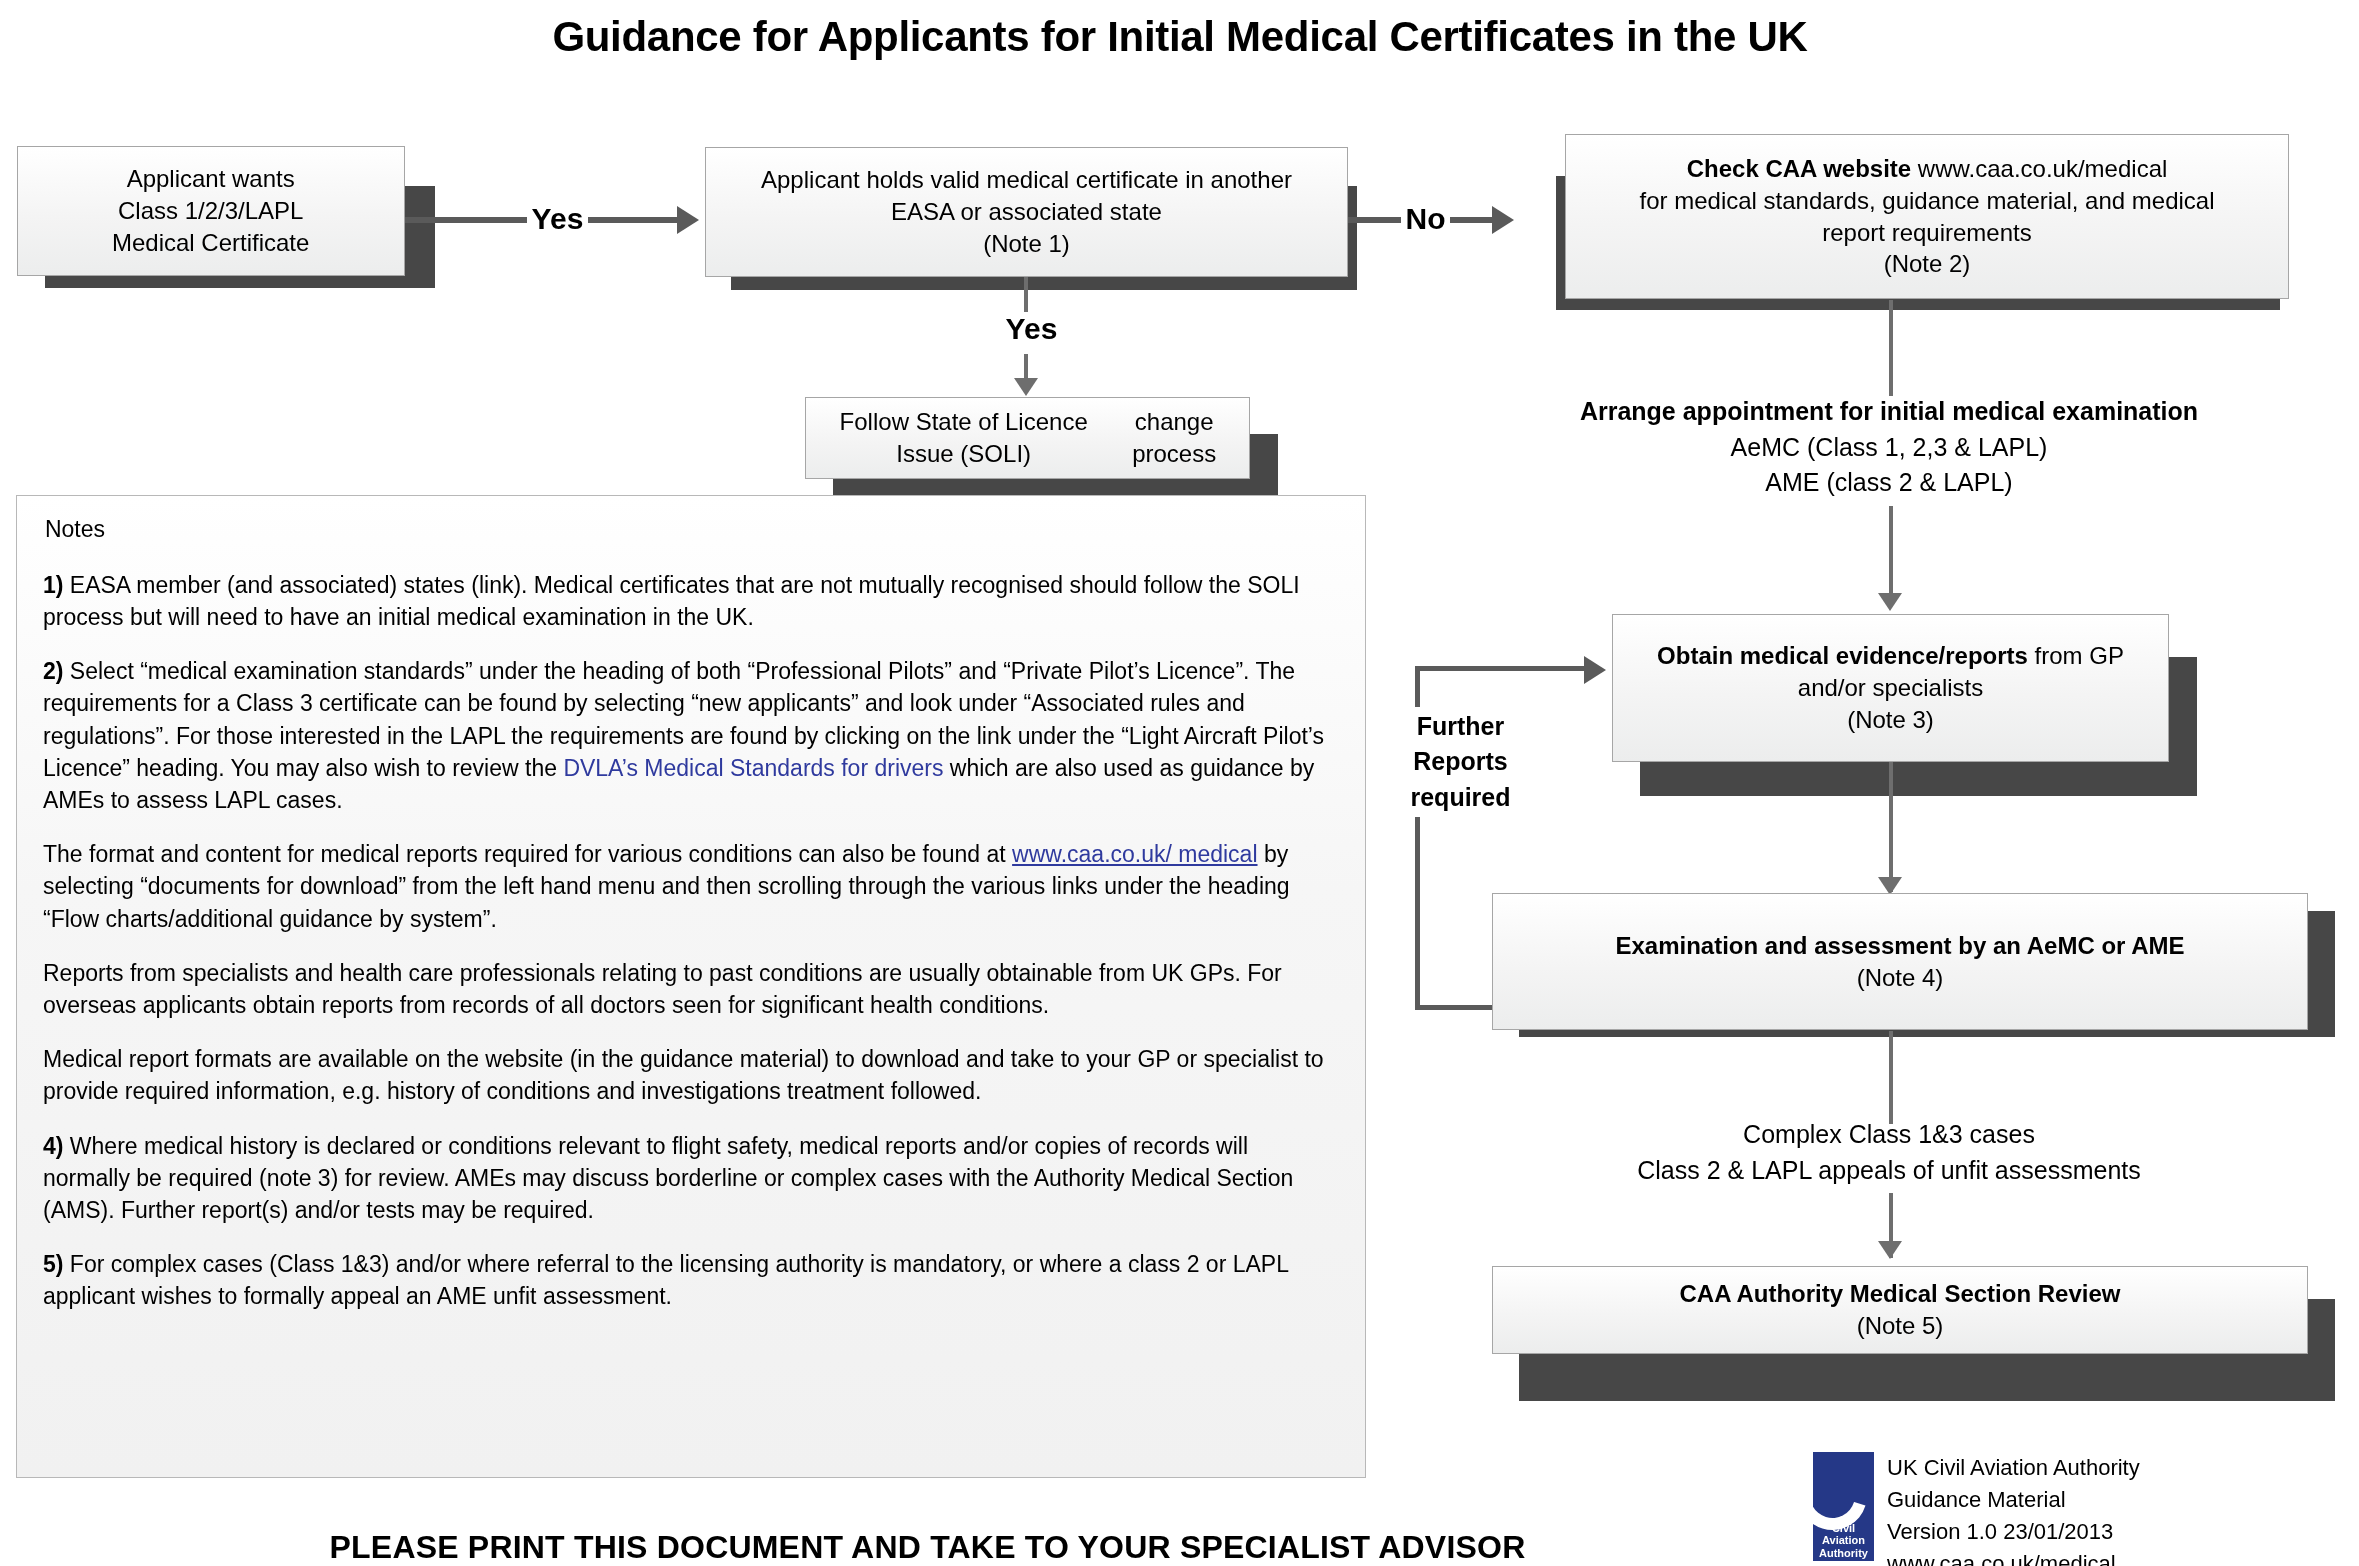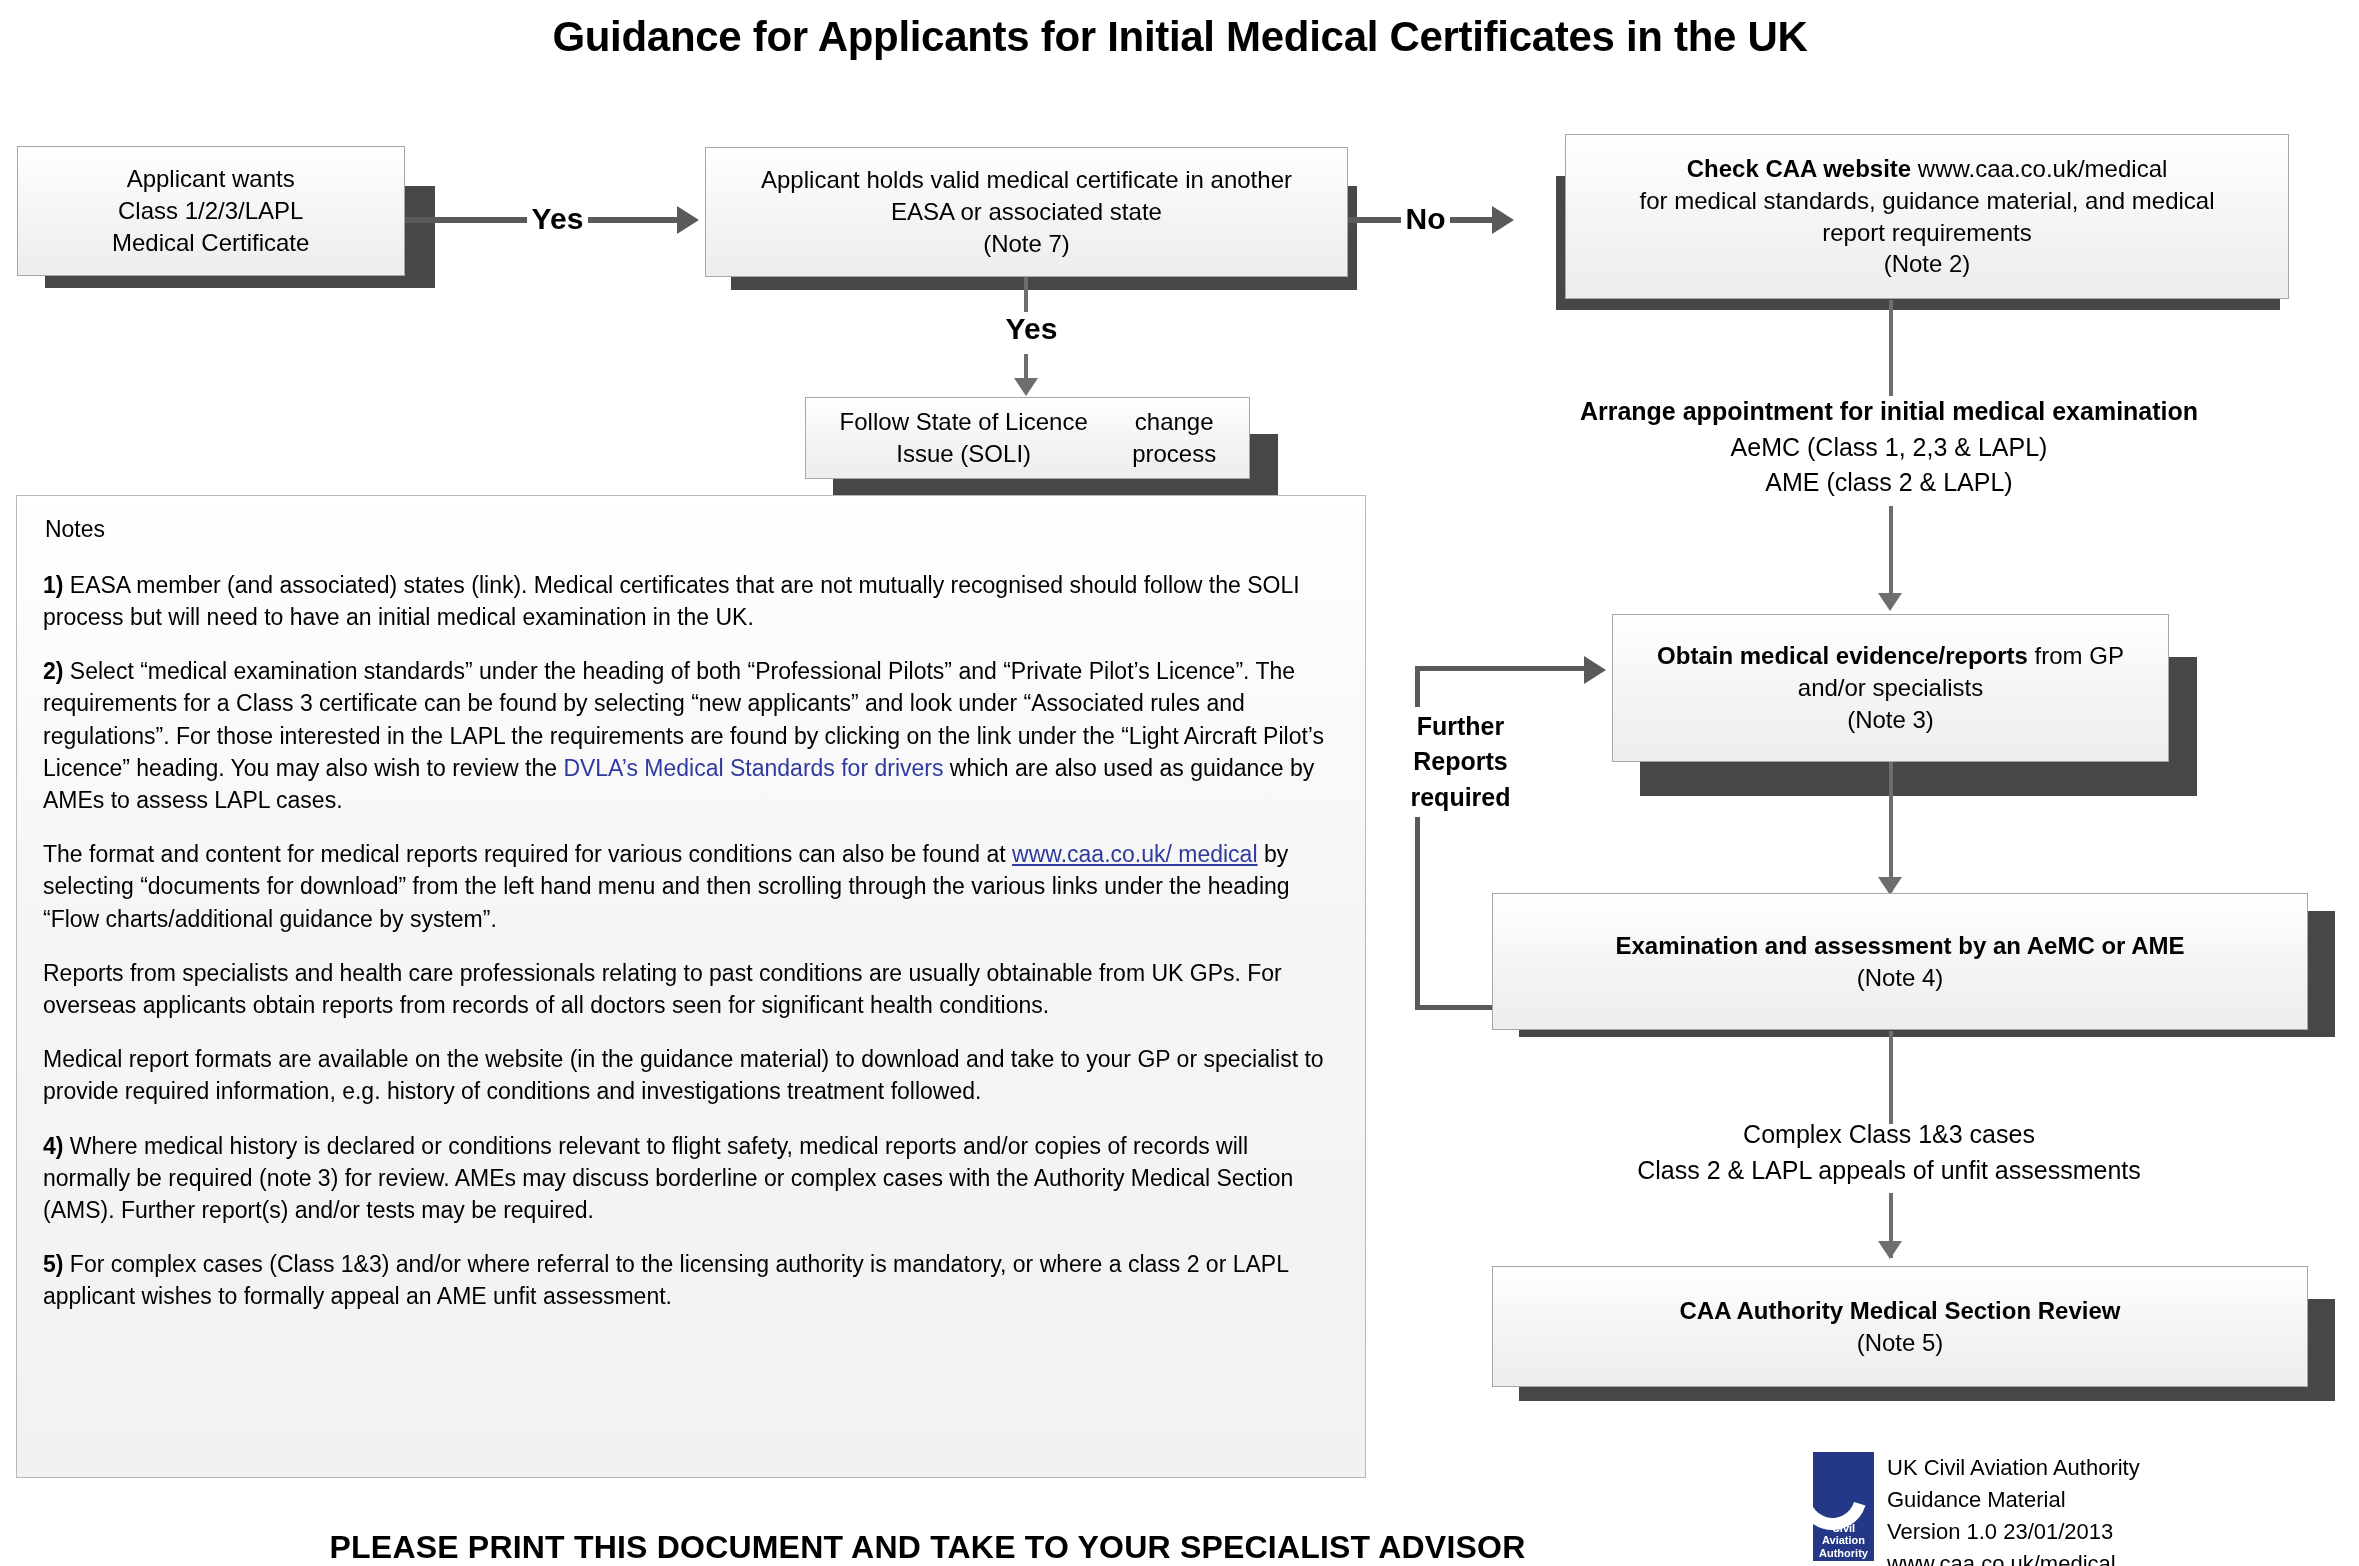--- a/index.html
+++ b/index.html
@@ -141,21 +141,21 @@
   </div>
 
   <div class="line-h" style="left:404px; top:217px; width:278px;"></div>
   <div class="arrow-r" style="left:677px; top:206px;"></div>
   <div class="flow-label" style="left:527px; top:202px;">Yes</div>
 
   <div class="shadow" style="left:731px; top:186px; width:626px; height:104px;"></div>
   <div class="fbox" style="left:705px; top:147px; width:643px; height:130px; flex-direction:column;">
     <span class="ln">Applicant holds valid medical certificate in another</span>
     <span class="ln">EASA or associated state</span>
-    <span class="ln">(Note 7)</span>
+    <span class="ln">(Note 1)</span>
   </div>
 
   <div class="line-h" style="left:1348px; top:217px; width:158px;"></div>
   <div class="arrow-r" style="left:1492px; top:206px;"></div>
   <div class="flow-label" style="left:1401px; top:202px;">No</div>
 
   <div class="shadow" style="left:1556px; top:176px; width:724px; height:134px;"></div>
   <div class="fbox" style="left:1529px; top:134px; width:724px; height:165px; flex-direction:column;margin-left:36px;">
     <span class="ln">
       <b class="bold">Check CAA website</b><span> www.caa.co.uk/medical</span>
@@ -220,21 +220,21 @@
 
   <div class="plain-label" style="left:1555px; top:1117px; width:668px;">
     <div>Complex Class 1&amp;3 cases</div>
     <div>Class 2 &amp; LAPL appeals of unfit assessments</div>
   </div>
 
   <div class="line-v thin" style="left:1889px; top:1193px; width:3.7px; height:65px;"></div>
   <div class="arrow-d thin" style="left:1878px; top:1241px;"></div>
 
   <div class="shadow" style="left:1519px; top:1299px; width:816px; height:102px;"></div>
-  <div class="fbox" style="left:1492px; top:1266px; width:816px; height:121px; flex-direction:column;">
+  <div class="fbox" style="left:1492px; top:1266px; width:816px; height:88px; flex-direction:column;">
     <span class="ln"><b class="bold">CAA Authority Medical Section Review</b></span>
     <span class="ln">(Note 5)</span>
   </div>
 
   <div id="notes-panel">
     <div class="nhead">Notes</div>
 
     <p><b class="bold">1)</b><span> EASA member  (and associated) states (link). Medical certificates that are not mutually recognised should follow the SOLI process but will need to have an initial  medical examination in the UK.</span></p>
 
     <p><b class="bold">2)</b><span> Select “medical examination standards” under the heading of both “Professional Pilots” and “Private Pilot’s Licence”. The requirements for a Class 3 certificate can be found by selecting “new applicants” and look under “Associated rules and regulations”.  For those interested in the LAPL the requirements are found by clicking on the link under the “Light Aircraft Pilot’s Licence” heading.  You may also wish to review the </span><span class="lk">DVLA’s Medical Standards for drivers</span><span> which are also used as guidance by AMEs to assess LAPL cases.</span></p>

